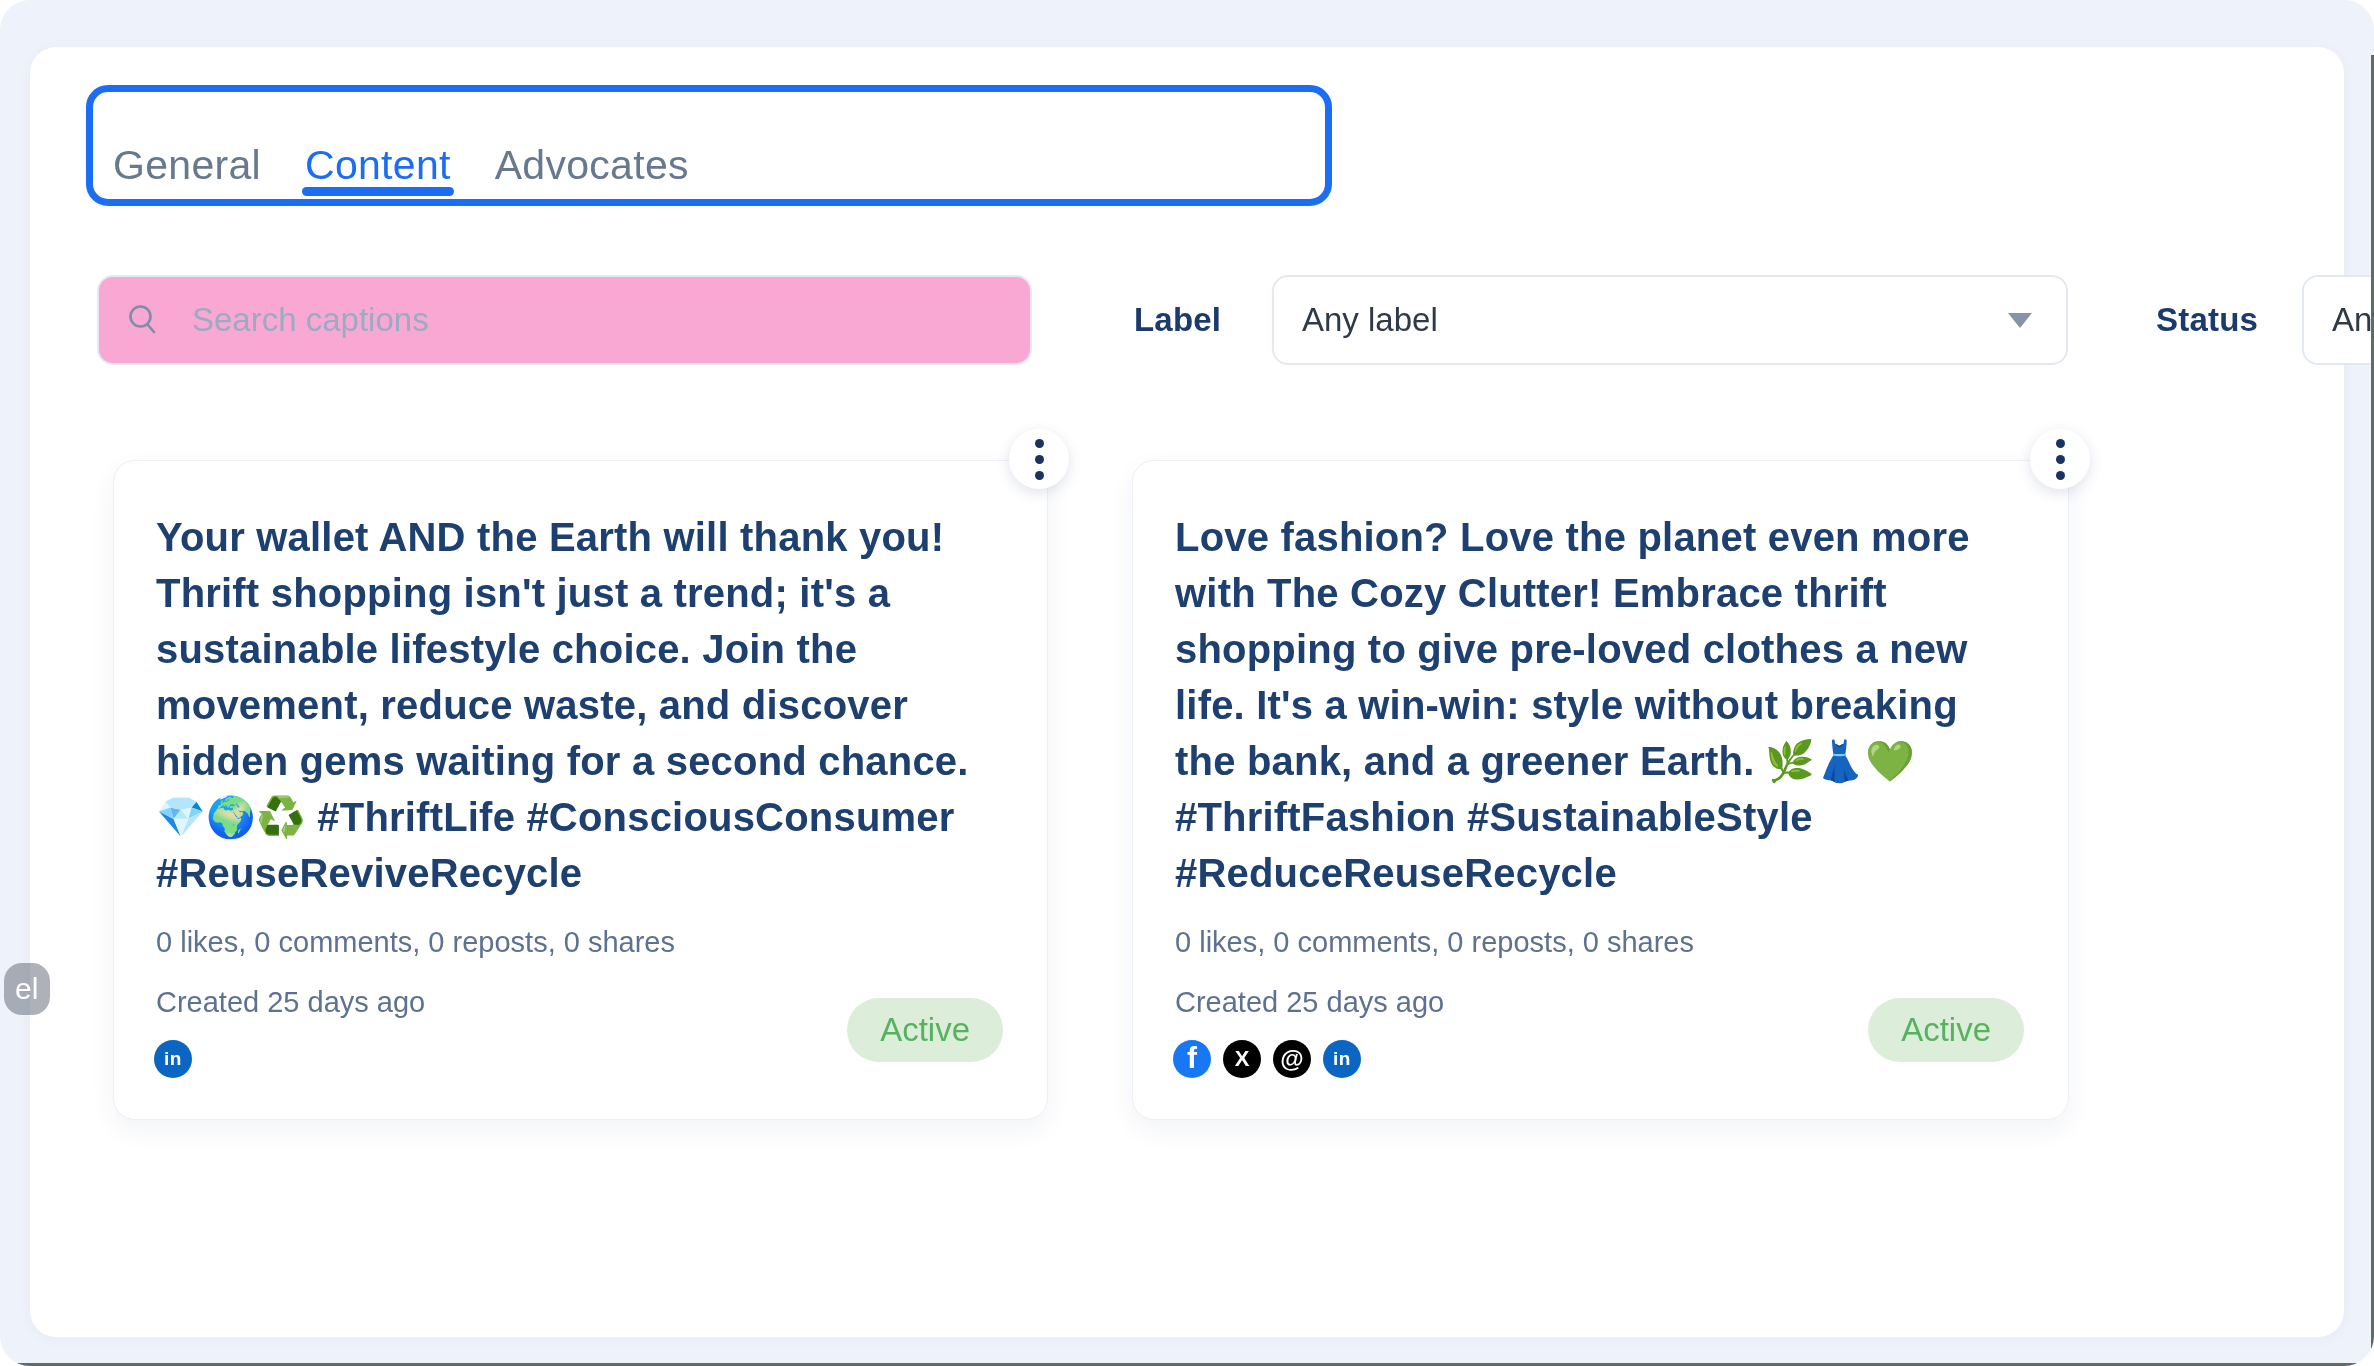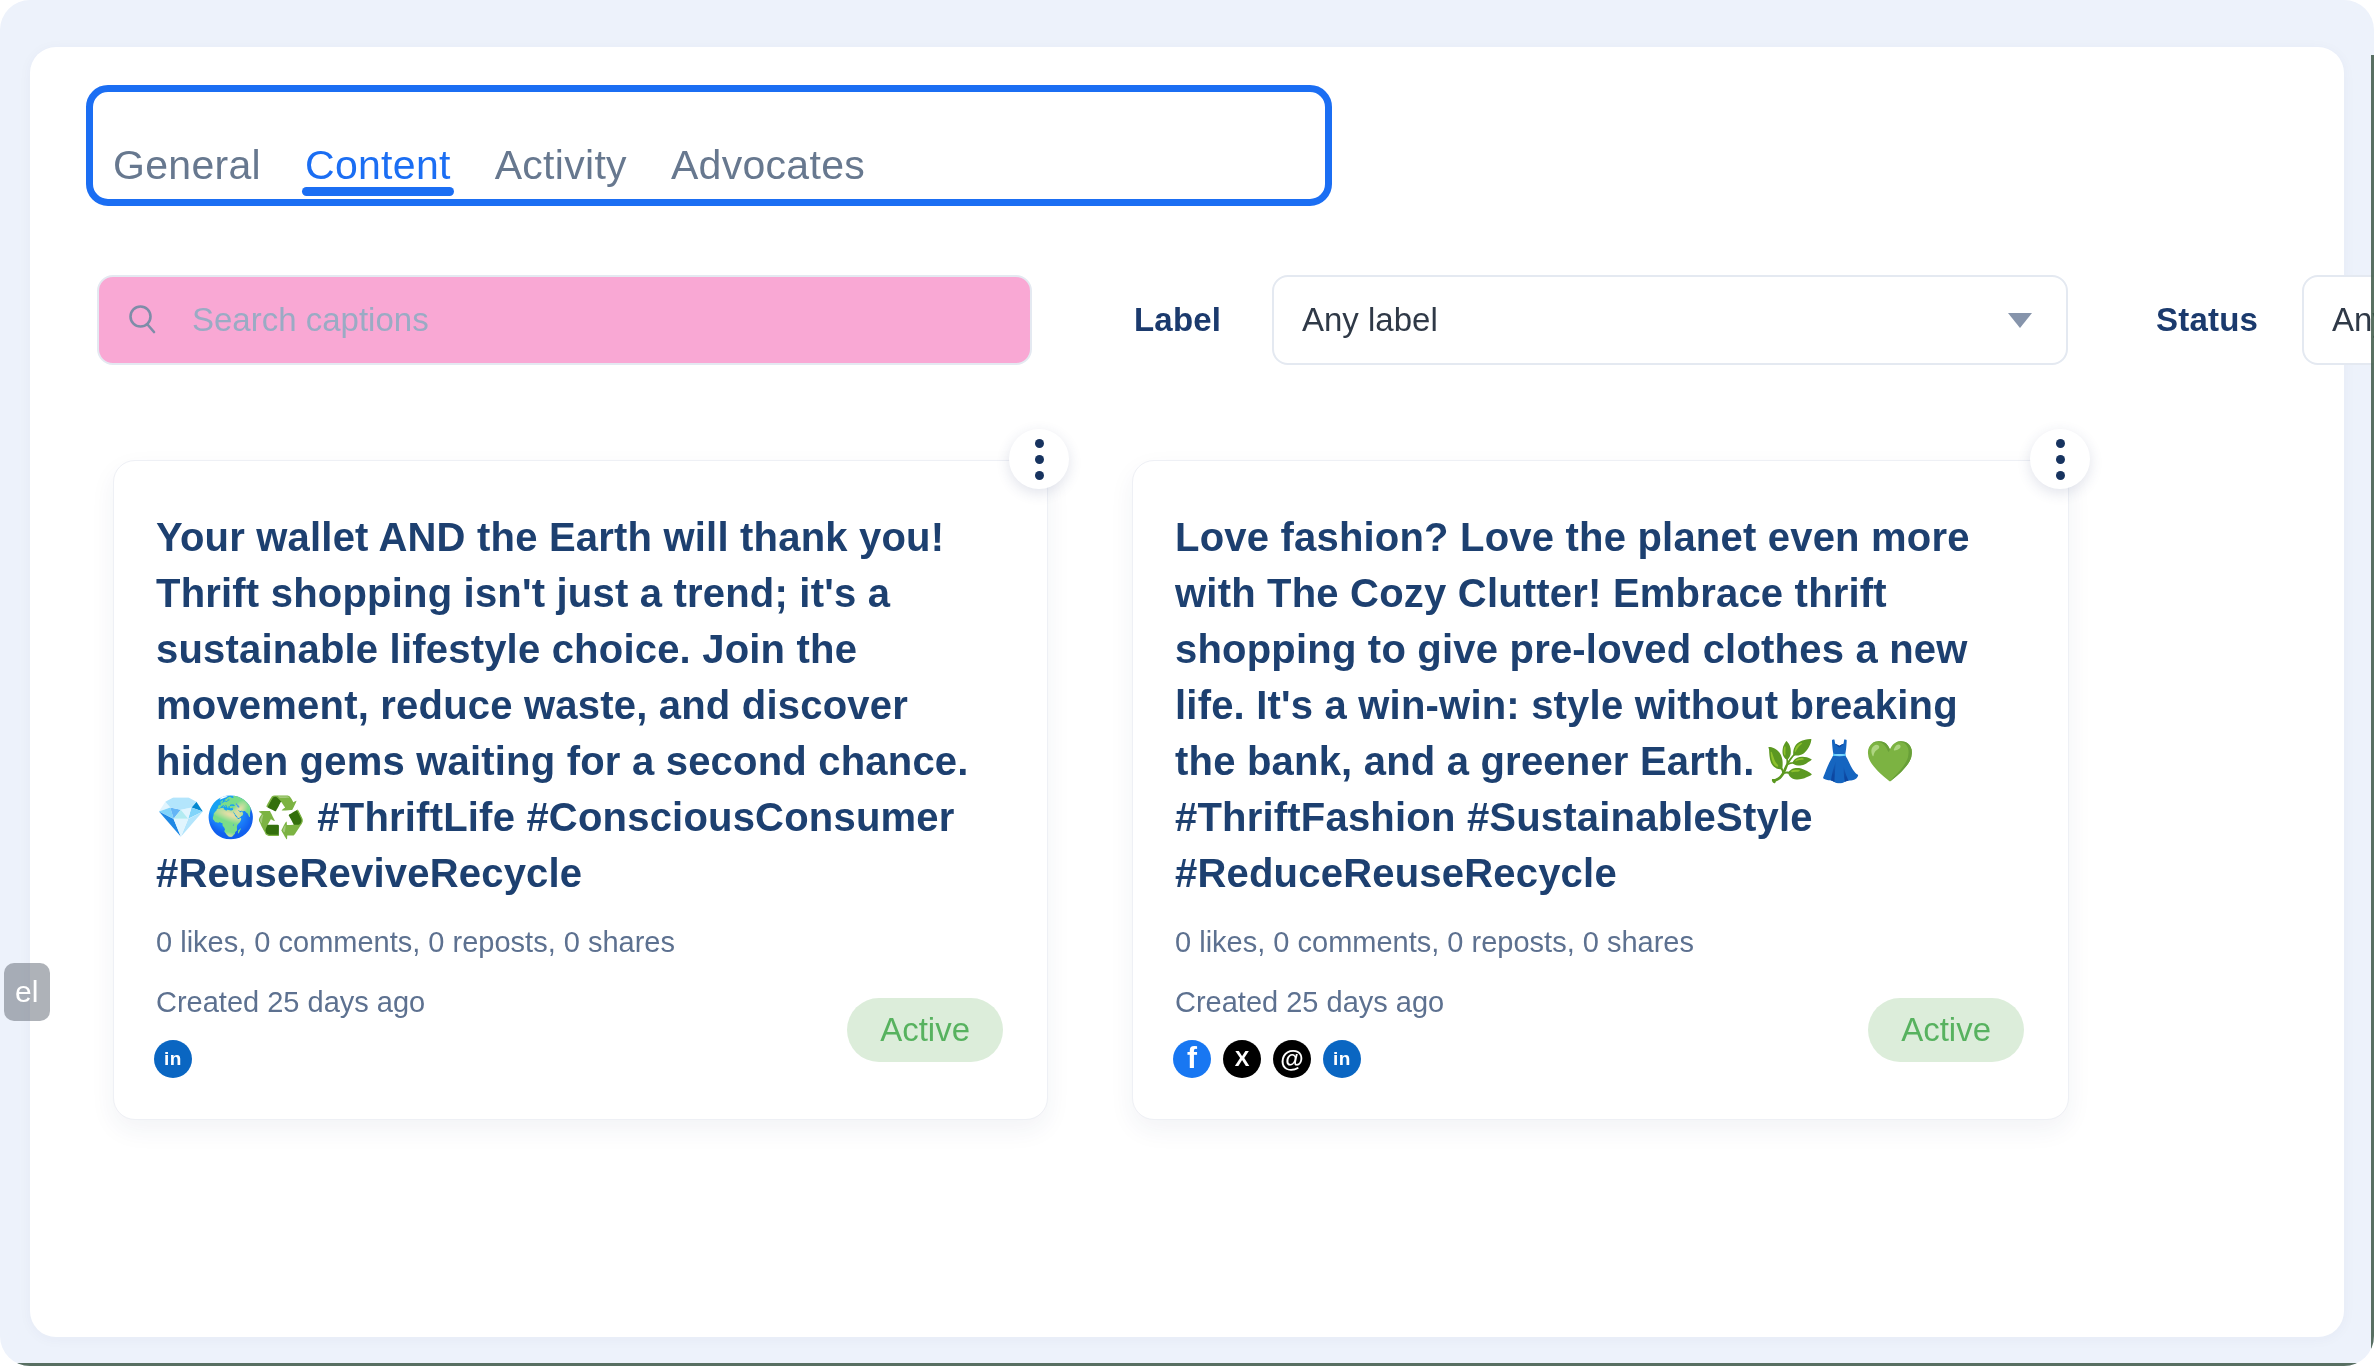--- a/index.html
+++ b/index.html
@@ -101,44 +101,41 @@
   .picon.linkedin { background:#0a66c2; font-size:19px; letter-spacing:0.5px; }
 
   .badge {
     position:absolute; right:44px; top:537px; height:64px; padding:0 33px;
     display:flex; align-items:center; border-radius:32px;
     background:#dcedda; color:#57b25f; font-size:33px; font-weight:500;
   }
 
   
   .clipped-tooltip {
-    position:absolute; left:4px; top:963px; width:46px; height:58px;
-    background:rgba(108,114,126,0.55); border-radius:10px;
+    position:absolute; left:4px; top:963px; width:46px; height:52px;
+    background:rgba(108,114,126,0.55); border-radius:18px;
     display:flex; align-items:center; padding-left:11px; overflow:hidden;
     color:#ffffff; font-size:30px;
   }
   .edge-right  { position:absolute; right:0; top:55px; bottom:0; width:3px; background:#3d5847; opacity:.85; pointer-events:none; }
   .edge-bottom { position:absolute; left:8px; right:0; bottom:0; height:3px; background:#3d5847; opacity:.85; pointer-events:none; }
 </style>
 </head>
 <body>
 
 <div class="screen">
   <div class="panel">
 
     <nav class="tabs-box">
       <button class="tab">
         <span>General</span>
       </button>
       <button class="tab active">
         <span>Content</span>
         <span class="tab-underline"></span>
-      </button>
-      <button class="tab">
-        <span>Activity</span>
       </button>
       <button class="tab">
         <span>Advocates</span>
       </button>
     </nav>
 
     <div class="search-box">
       <svg width="36" height="36" viewBox="0 0 36 36" fill="none">
         <circle cx="15.5" cy="14.5" r="10" stroke="#7e8da8" stroke-width="2.6"></circle>
         <line x1="22.5" y1="22.5" x2="29" y2="30" stroke="#7e8da8" stroke-width="2.6" stroke-linecap="round"></line>

